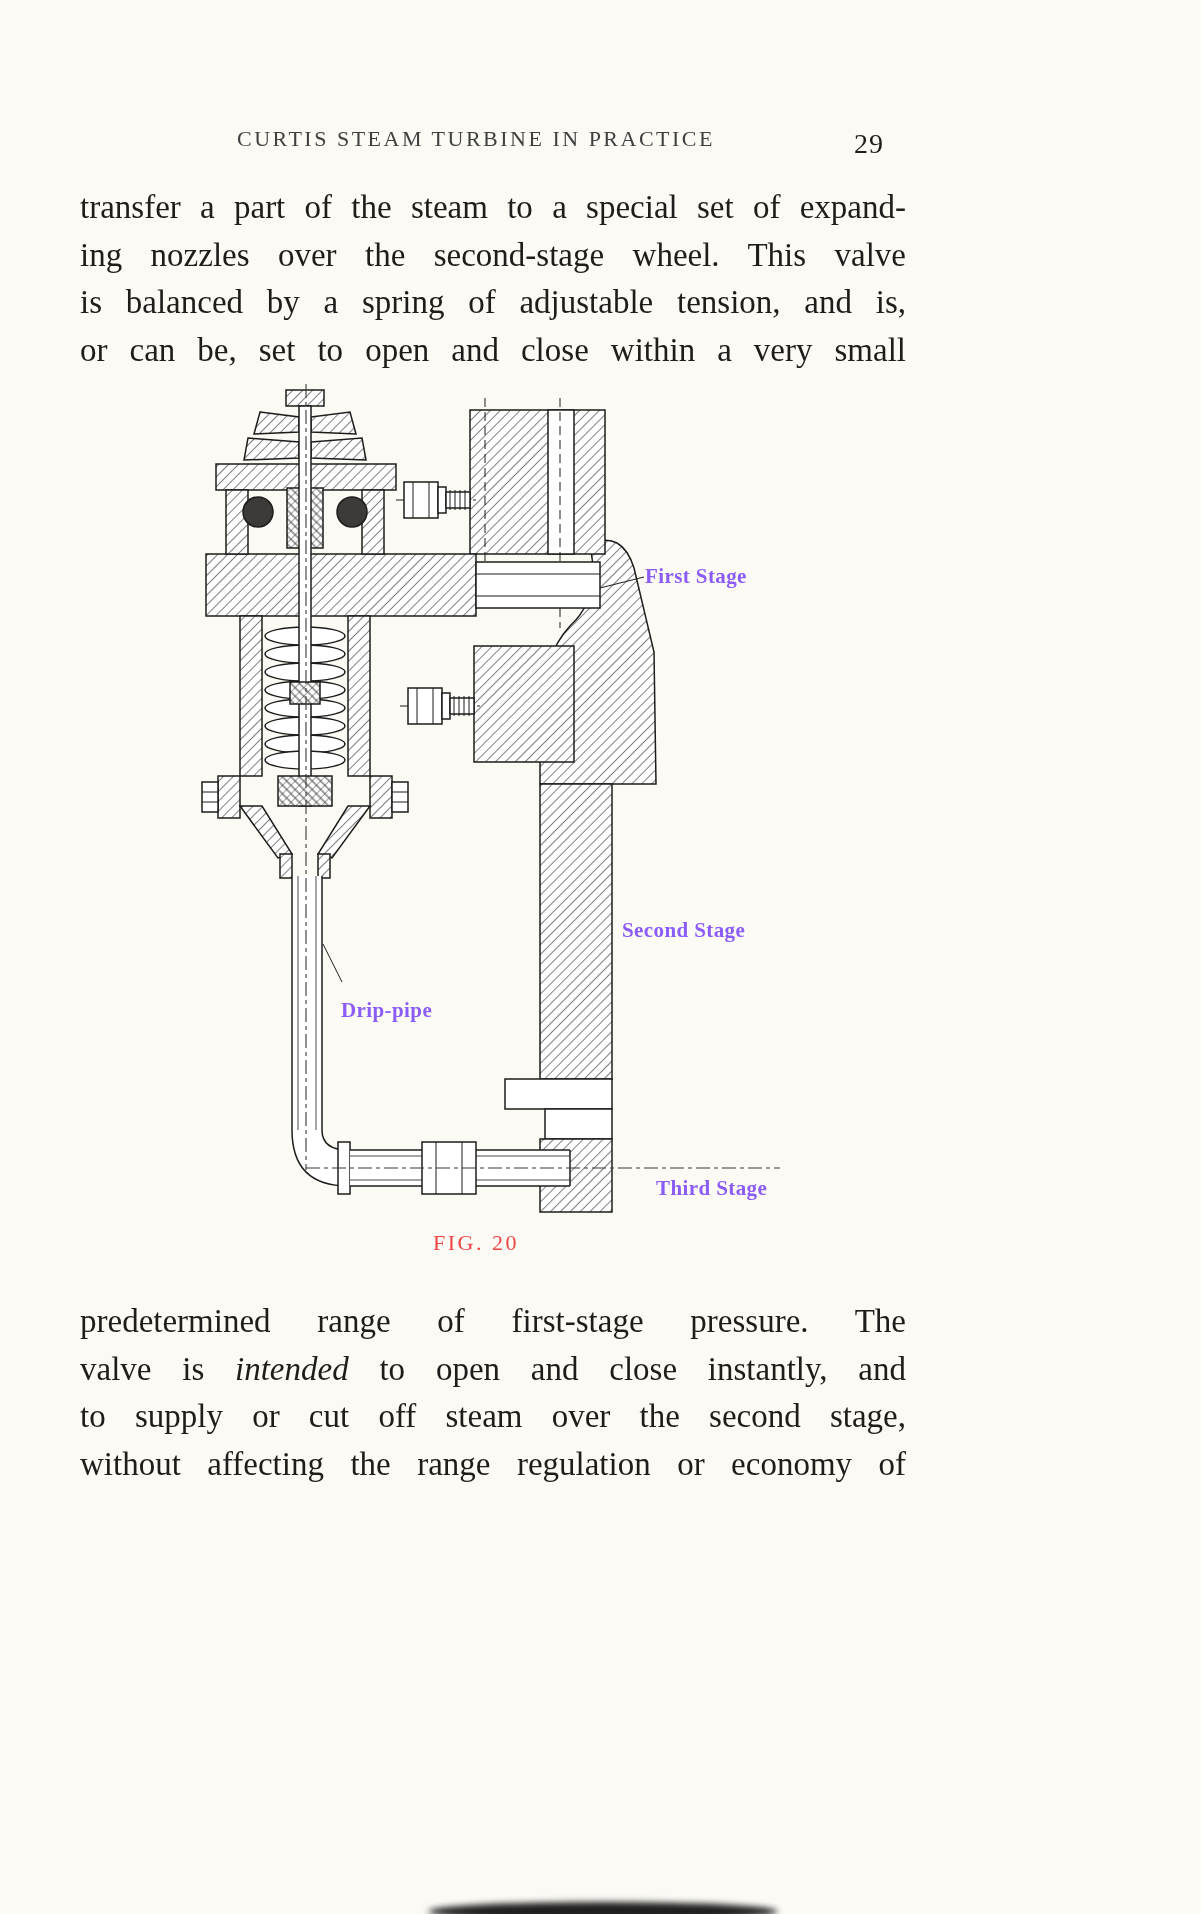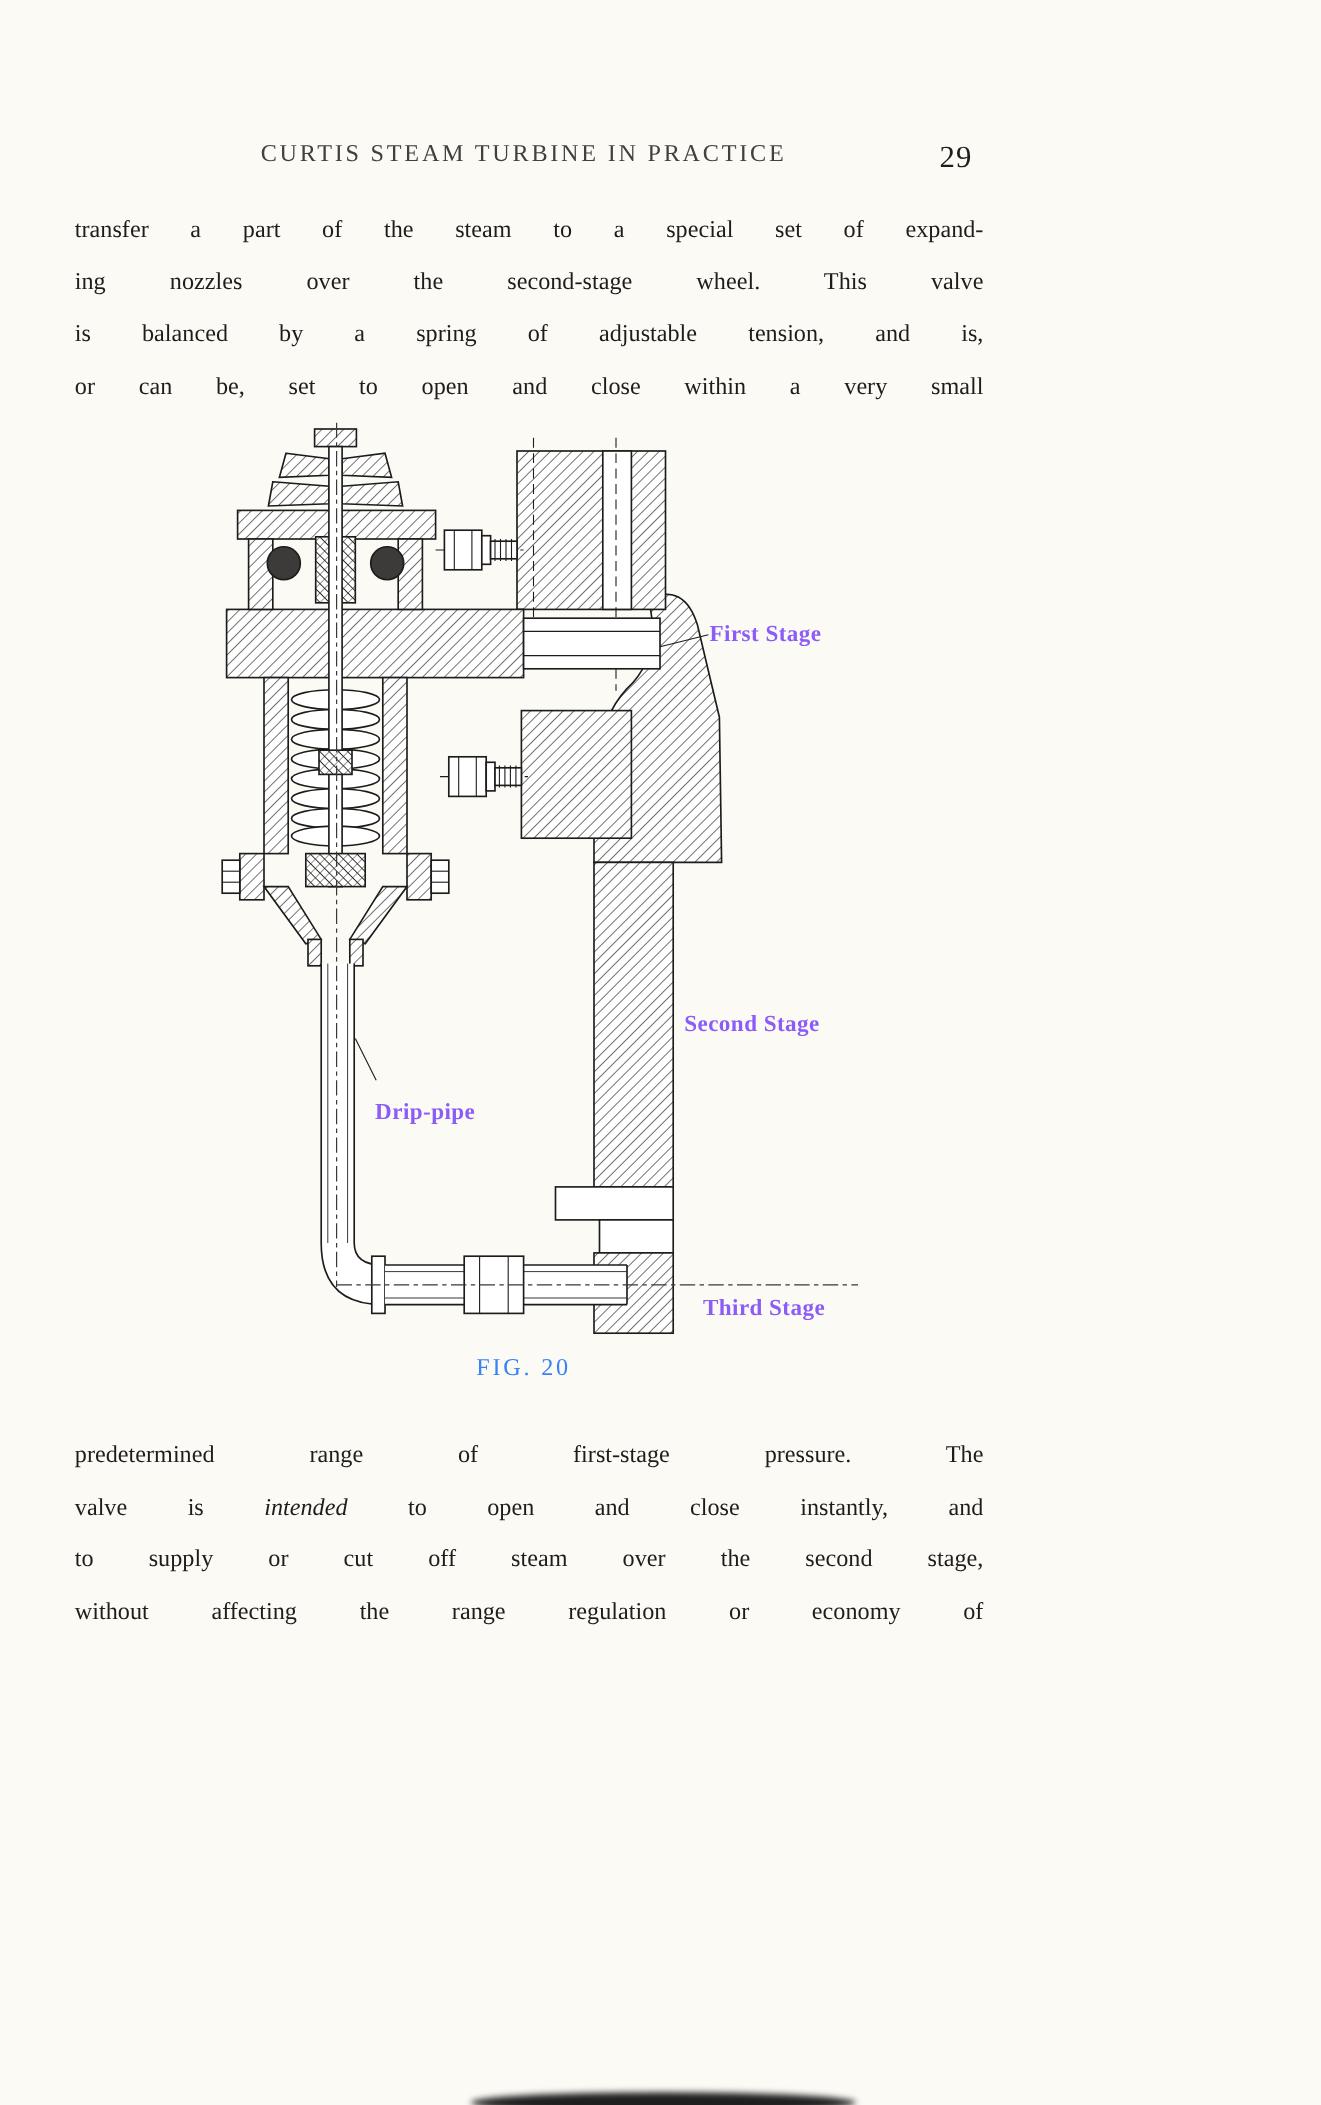--- a/index.html
+++ b/index.html
@@ -6,33 +6,33 @@
   html,body { width:1201px; background:#efeeea; }
   .page {
     position:relative; width:1201px; height:1914px;
     background:#fbfaf5;
     font-family:"Liberation Serif","DejaVu Serif",serif;
     color:#1e1d1b; overflow:hidden;
   }
   .running-head { position:absolute; top:126px; left:64px; width:824px; height:36px; }
   .head-title { display:block; text-align:center; font-size:22px; letter-spacing:2.5px; color:#404040; }
   .page-num { position:absolute; right:4px; top:2px; font-size:28px; letter-spacing:1px; }
-  .para { position:absolute; left:68px; width:826px; font-size:22px; }
+  .para { position:absolute; left:80px; width:826px; font-size:33px; }
   .para .tline { text-align:justify; text-align-last:justify; line-height:47.5px; }
   #para1 { top:184px; }
   #para2 { top:1298px; }
   em { font-style:italic; }
   figure { position:absolute; top:384px; left:0; width:1201px; height:890px; }
   .diagram { position:absolute; left:140px; top:0; }
   .fig-label { position:absolute; font-size:21px; font-weight:600; letter-spacing:0.4px; white-space:nowrap; color:#8b5cf6; }
   #lbl-first  { left:645px; top:180px; }
   #lbl-second { left:622px; top:534px; }
   #lbl-drip   { left:341px; top:598px;margin-top:16px; }
-  #lbl-third  { left:639px; top:792px; }
-  figcaption { position:absolute; left:64px; top:846px; width:824px; text-align:center; font-size:22px; letter-spacing:2.5px; color:#3b82f6; }
+  #lbl-third  { left:612px; top:792px;padding-left:44px; }
+  figcaption { position:absolute; left:64px; top:846px; width:824px; text-align:center; font-size:22px; letter-spacing:2.5px; color:#ef4444; }
   .smudge { position:absolute; left:428px; bottom:-7px; width:350px; height:19px; background:#1f1f1f; border-radius:50%; filter:blur(3px); }
 </style>
 </head>
 <body>
 
 <div class="page">
 
   <header class="running-head">
     <span class="head-title">CURTIS STEAM TURBINE IN PRACTICE</span>
     <span class="page-num">29</span>

